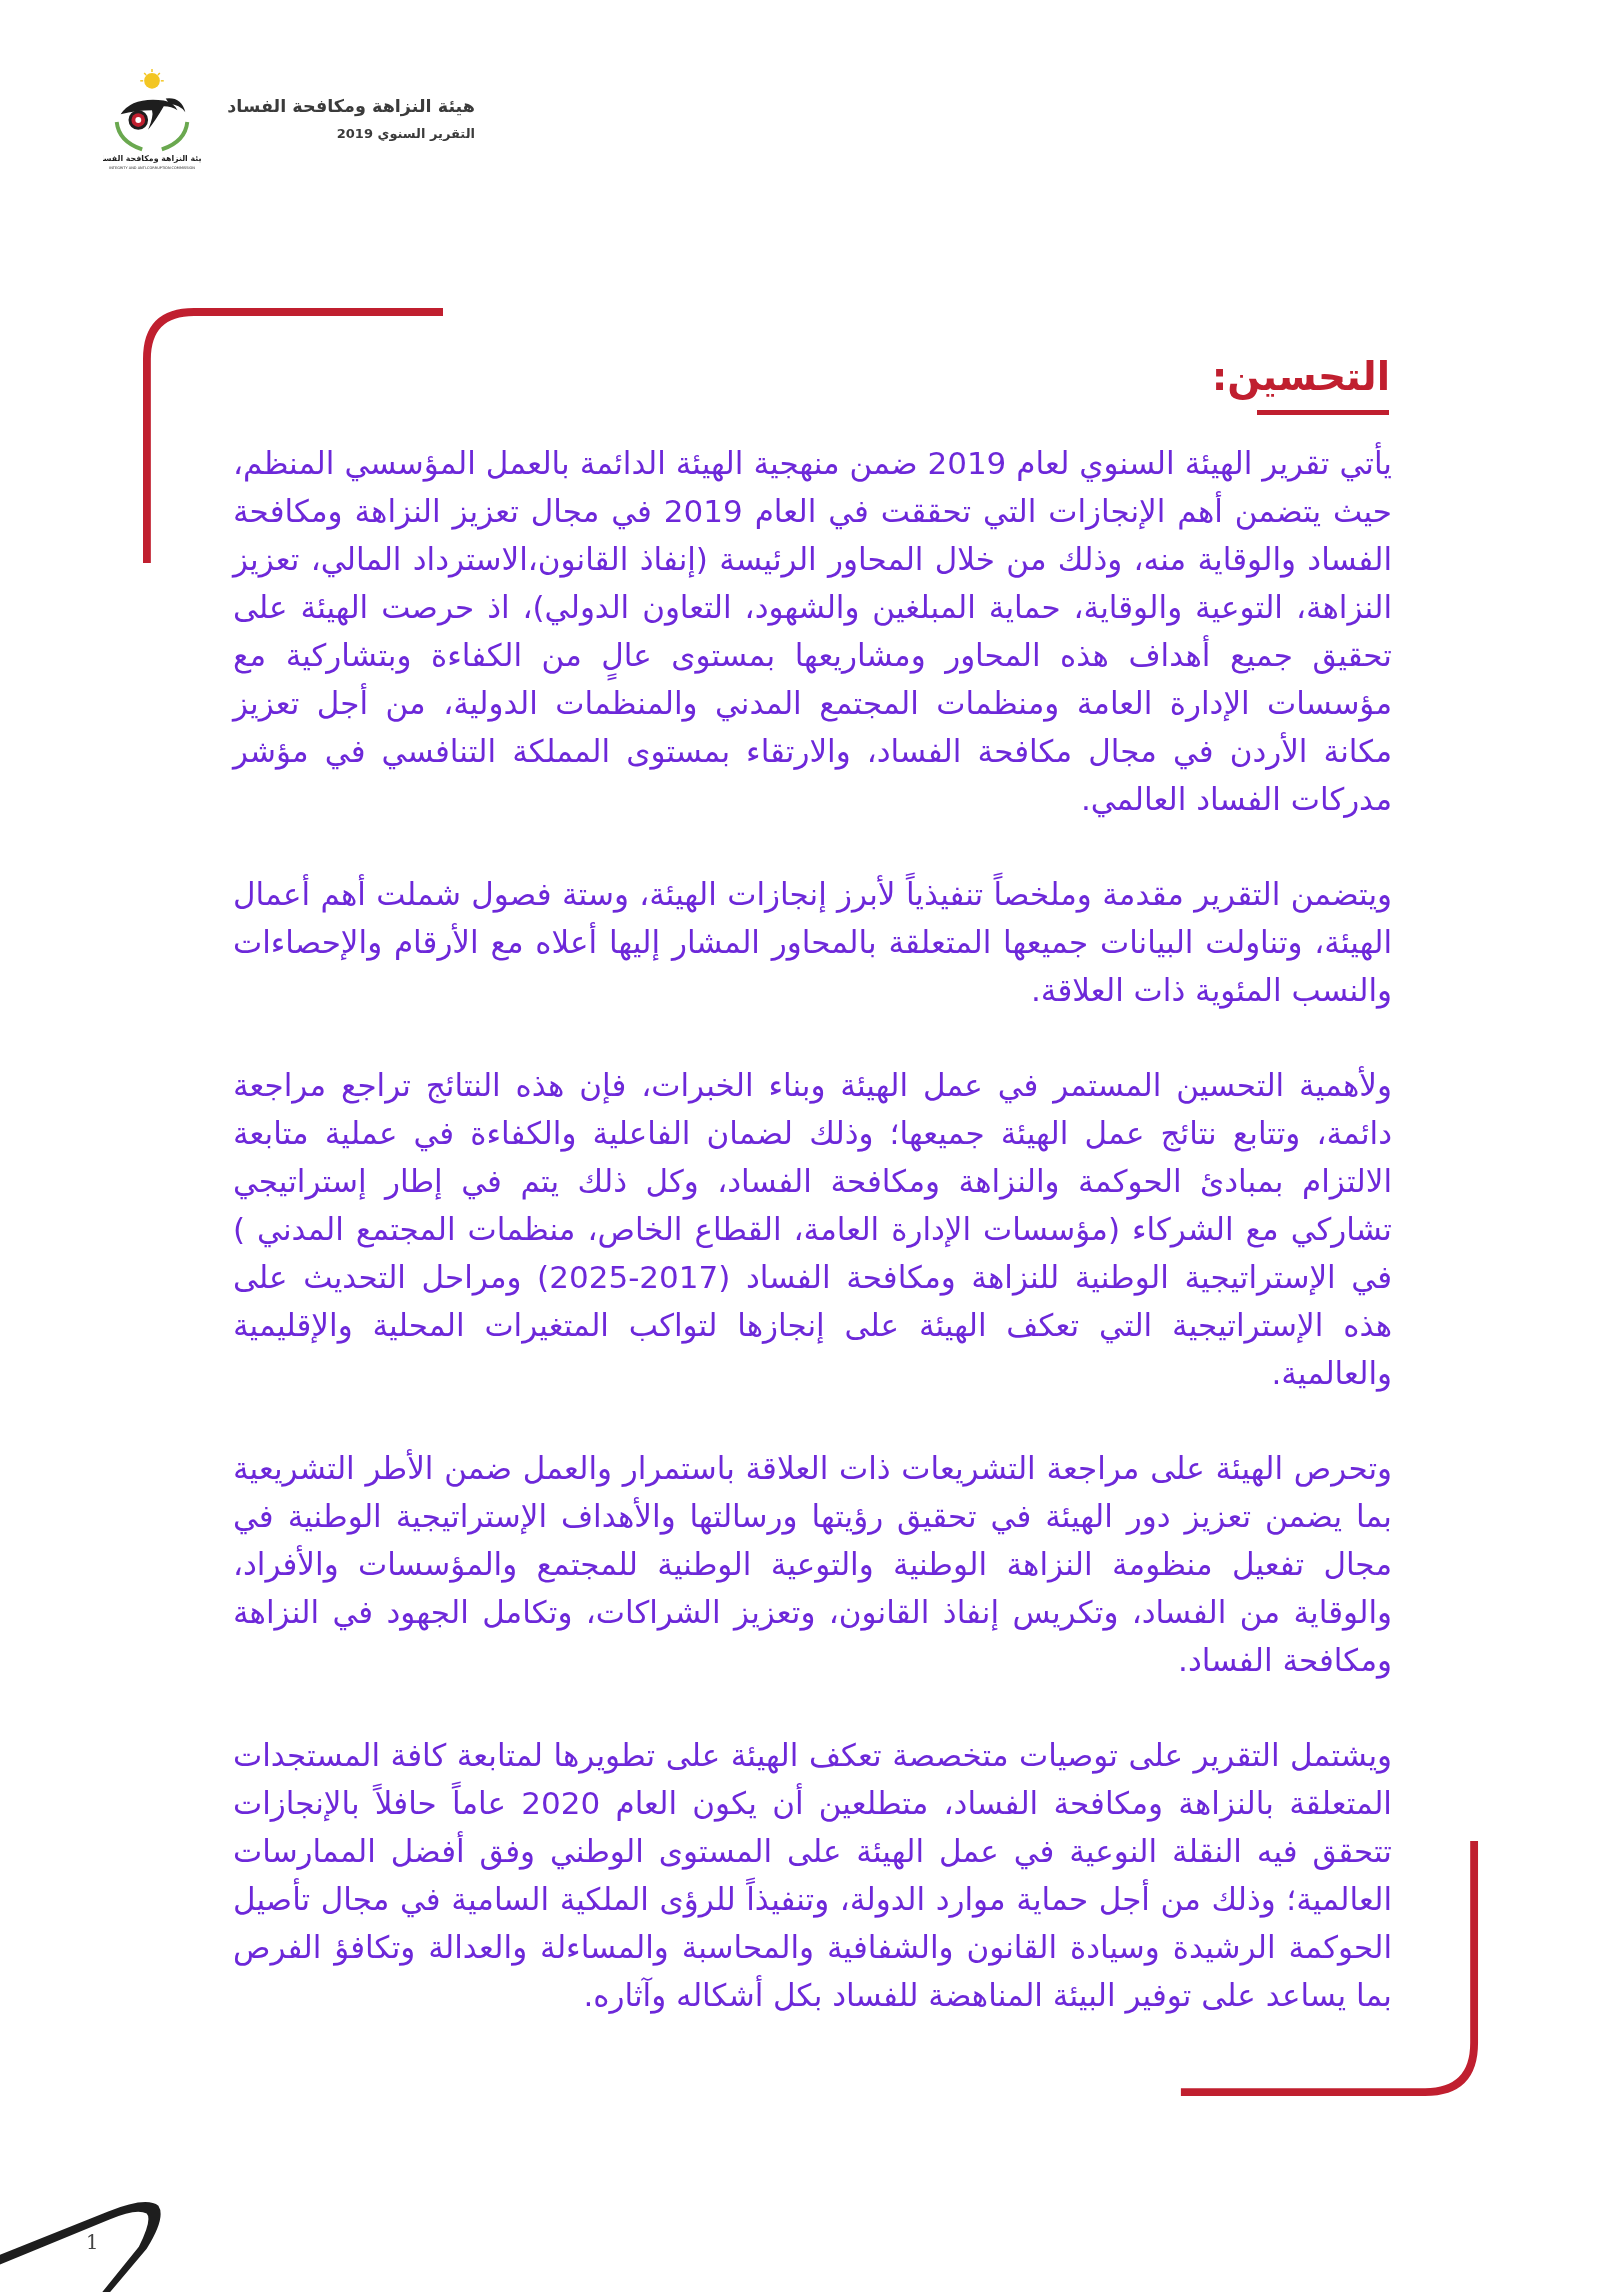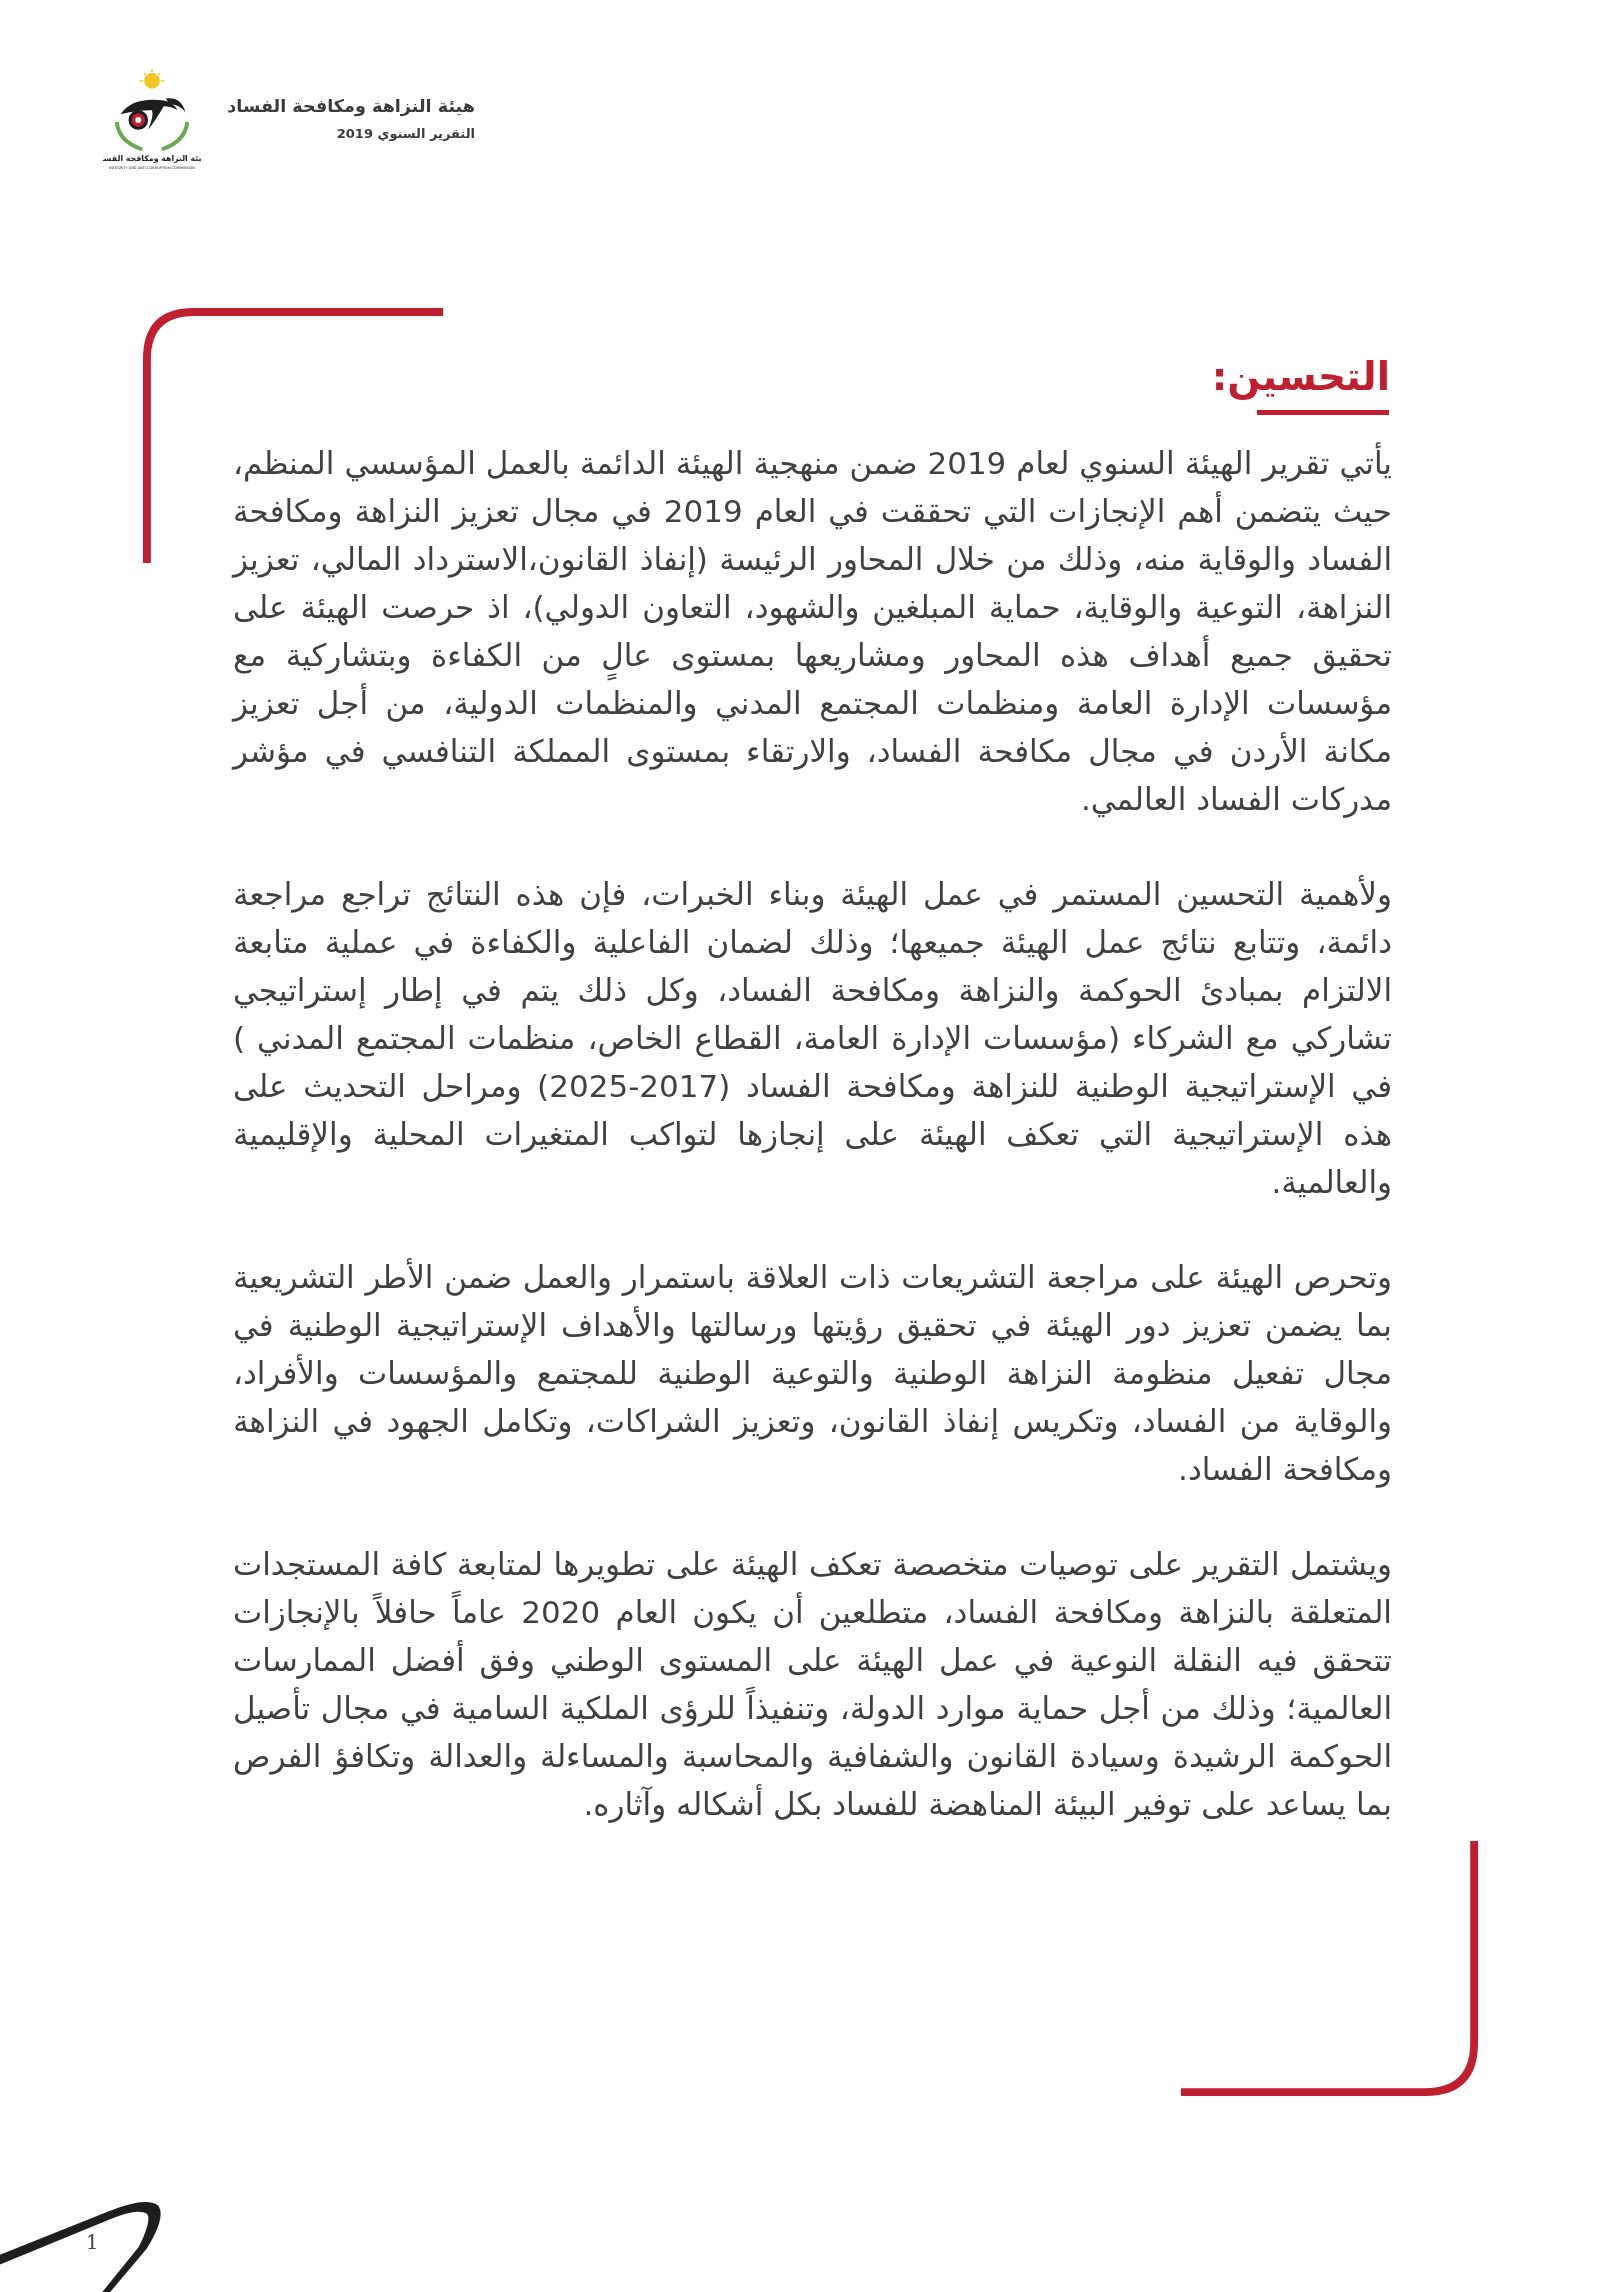--- a/index.html
+++ b/index.html
@@ -10,21 +10,21 @@
   .header-text { position: absolute; right: 0; top: 27.4px; direction: rtl; text-align: right; color: #3b3b3b; font-weight: bold; }
   .header-text .l1 { font-size: 17.6px; line-height: 25.5px; }
   .header-text .l2 { font-size: 13px; line-height: 27.4px; }
 
   .bracket-tl { position: absolute; left: 143px; top: 308px; width: 300px; height: 255px; }
   .bracket-br { position: absolute; left: 1176px; top: 1841px; width: 304px; height: 257px; }
 
   .heading { position: absolute; top: 349px; right: 231px; direction: rtl; color: #c01f2f; font-size: 39px; font-weight: bold; line-height: 55px; }
   .heading-underline { position: absolute; top: 410px; left: 1257px; width: 132px; height: 4.9px; background: #c01f2f; }
 
-  .body-text { position: absolute; top: 439px; left: 233px; width: 1159px; direction: rtl; text-align: justify; text-align-last: right; color: #404040; font-size: 31px; line-height: 48px; font-family: "DejaVu Sans", sans-serif; }
+  .body-text { position: absolute; top: 439px; left: 233px; width: 1159px; direction: rtl; text-align: justify; text-align-last: right; color: #6d28d9; font-size: 31px; line-height: 48px; font-family: "DejaVu Sans", sans-serif; }
   .body-text p { margin: 0 0 47px 0; }
 
   .footer-curve { position: absolute; left: 0; top: 2186px; width: 176px; height: 107px; }
   .page-number { position: absolute; left: 86px; top: 2231px; font-family: "DejaVu Serif", serif; font-size: 19.6px; color: #444; }
 </style>
 </head>
 <body>
 
 <div class="header">
   <svg class="logo" viewBox="0 0 100 110">
@@ -54,20 +54,21 @@
 
 <svg class="bracket-tl" viewBox="0 0 306 260">
   <path d="M4 260 L4 52 Q4 4 52 4 L306 4" stroke="#c01f2f" stroke-width="8" fill="none"></path>
 </svg>
 
 <div class="heading">التحسين:</div>
 <div class="heading-underline"></div>
 
 <div class="body-text">
   <p>يأتي تقرير الهيئة السنوي لعام 2019 ضمن منهجية الهيئة الدائمة بالعمل المؤسسي المنظم، حيث يتضمن أهم الإنجازات التي تحققت في العام 2019 في مجال تعزيز النزاهة ومكافحة الفساد والوقاية منه، وذلك من خلال المحاور الرئيسة (إنفاذ القانون،الاسترداد المالي، تعزيز النزاهة، التوعية والوقاية، حماية المبلغين والشهود، التعاون الدولي)، اذ حرصت الهيئة على تحقيق جميع أهداف هذه المحاور ومشاريعها بمستوى عالٍ من الكفاءة وبتشاركية مع مؤسسات الإدارة العامة ومنظمات المجتمع المدني والمنظمات الدولية، من أجل تعزيز مكانة الأردن في مجال مكافحة الفساد، والارتقاء بمستوى المملكة التنافسي في مؤشر مدركات الفساد العالمي.</p>
+  <p>ويتضمن التقرير مقدمة وملخصاً تنفيذياً لأبرز إنجازات الهيئة، وستة فصول شملت أهم أعمال الهيئة، وتناولت البيانات جميعها المتعلقة بالمحاور المشار إليها أعلاه مع الأرقام والإحصاءات والنسب المئوية ذات العلاقة.</p>
   <p>ولأهمية التحسين المستمر في عمل الهيئة وبناء الخبرات، فإن هذه النتائج تراجع مراجعة دائمة، وتتابع نتائج عمل الهيئة جميعها؛ وذلك لضمان الفاعلية والكفاءة في عملية متابعة الالتزام بمبادئ الحوكمة والنزاهة ومكافحة الفساد، وكل ذلك يتم في إطار إستراتيجي تشاركي مع الشركاء (مؤسسات الإدارة العامة، القطاع الخاص، منظمات المجتمع المدني ) في الإستراتيجية الوطنية للنزاهة ومكافحة الفساد (2017-2025) ومراحل التحديث على هذه الإستراتيجية التي تعكف الهيئة على إنجازها لتواكب المتغيرات المحلية والإقليمية والعالمية.</p>
   <p>وتحرص الهيئة على مراجعة التشريعات ذات العلاقة باستمرار والعمل ضمن الأطر التشريعية بما يضمن تعزيز دور الهيئة في تحقيق رؤيتها ورسالتها والأهداف الإستراتيجية الوطنية في مجال تفعيل منظومة النزاهة الوطنية والتوعية الوطنية للمجتمع والمؤسسات والأفراد، والوقاية من الفساد، وتكريس إنفاذ القانون، وتعزيز الشراكات، وتكامل الجهود في النزاهة ومكافحة الفساد.</p>
   <p>ويشتمل التقرير على توصيات متخصصة تعكف الهيئة على تطويرها لمتابعة كافة المستجدات المتعلقة بالنزاهة ومكافحة الفساد، متطلعين أن يكون العام 2020 عاماً حافلاً بالإنجازات تتحقق فيه النقلة النوعية في عمل الهيئة على المستوى الوطني وفق أفضل الممارسات العالمية؛ وذلك من أجل حماية موارد الدولة، وتنفيذاً للرؤى الملكية السامية في مجال تأصيل الحوكمة الرشيدة وسيادة القانون والشفافية والمحاسبة والمساءلة والعدالة وتكافؤ الفرص بما يساعد على توفير البيئة المناهضة للفساد بكل أشكاله وآثاره.</p>
 </div>
 
 <svg class="bracket-br" viewBox="0 0 310 262">
   <path d="M304 0 L304 206 Q304 256 254 256 L5 256" stroke="#c01f2f" stroke-width="8" fill="none"></path>
 </svg>
 
 <svg class="footer-curve" viewBox="0 0 180 109">

